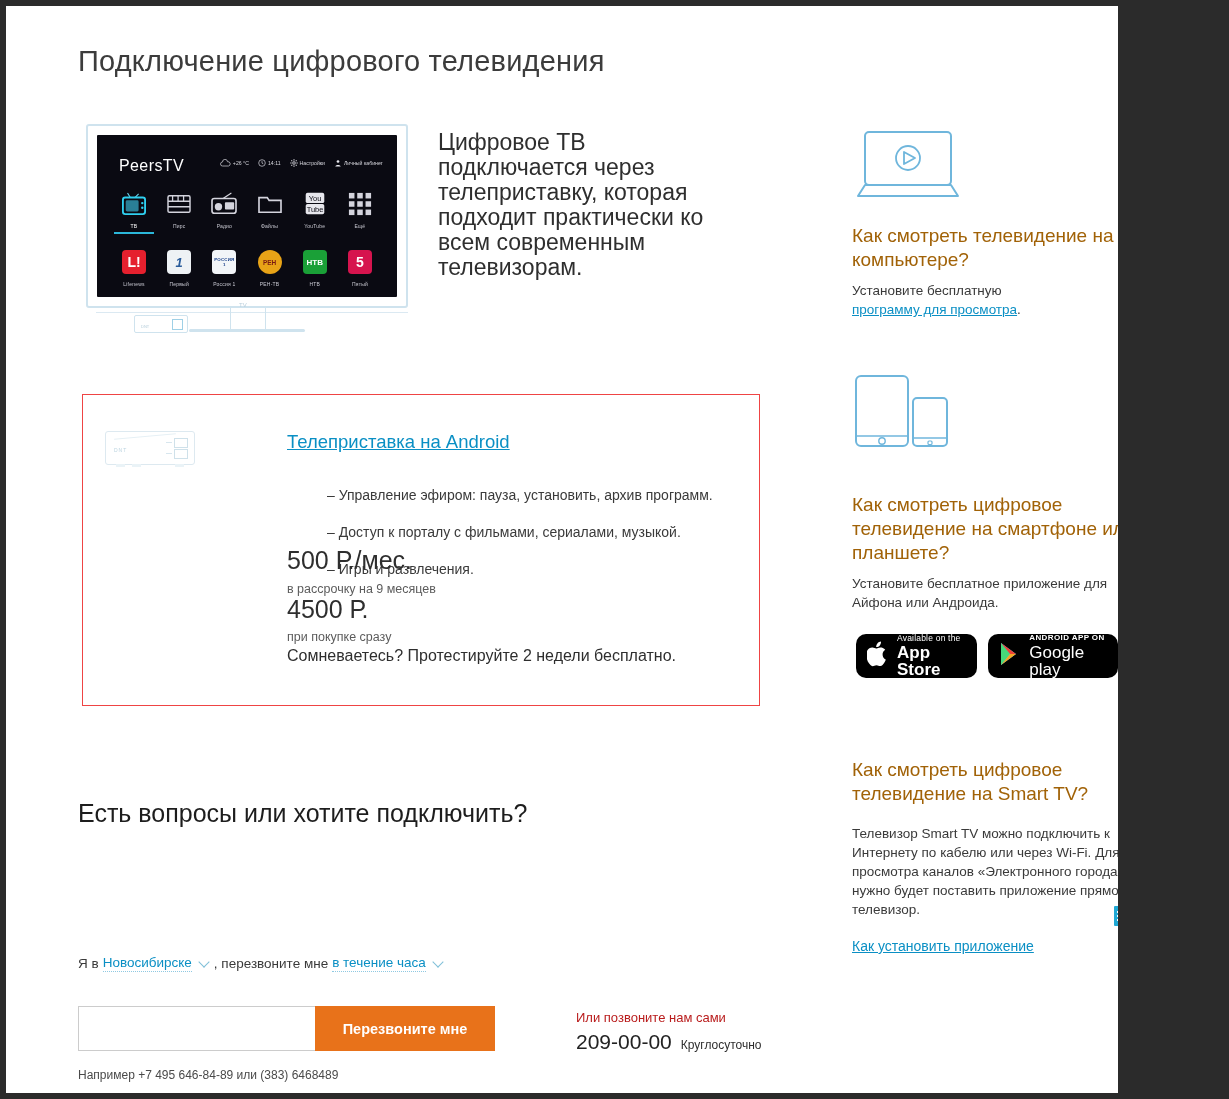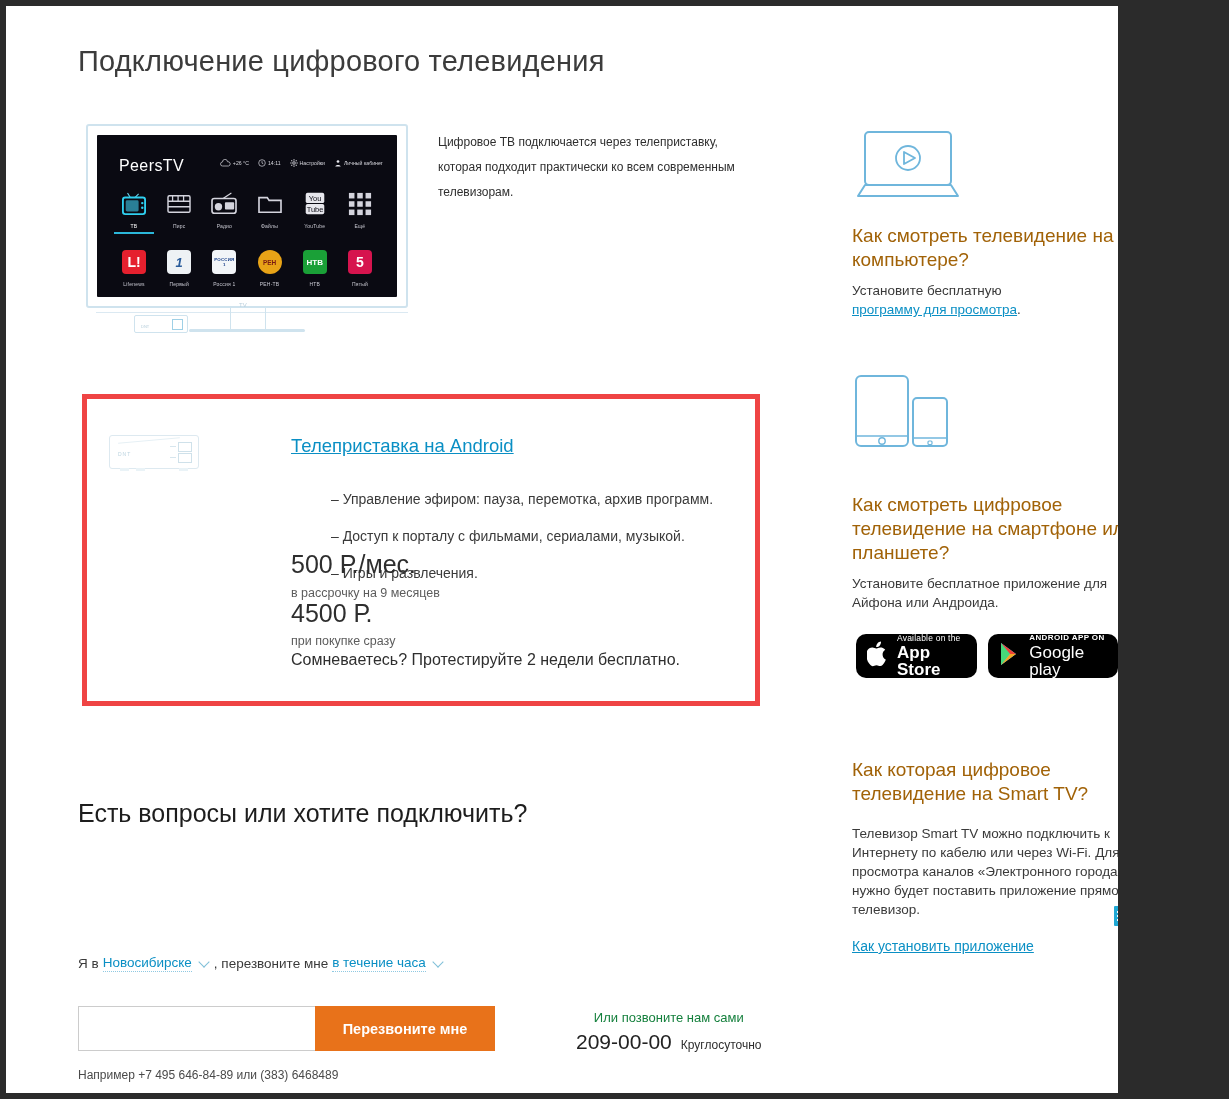--- a/index.html
+++ b/index.html
@@ -90,26 +90,26 @@
     position:absolute;right:4px;top:3px;width:9px;height:9px;
     border:1px solid #9fd0e6;display:block;
   }
   .mini-box b{
     position:absolute;left:6px;bottom:3px;font-size:4px;color:#b6cedb;
     font-weight:normal;
   }
   
   .intro{
     position:absolute;left:432px;top:124px;width:300px;
-    font-size:12px;line-height:25px;color:#2e2e2e;
+    font-size:23px;line-height:25px;color:#2e2e2e;
   }
   
   .card{
     position:absolute;left:76px;top:388px;width:678px;height:312px;
-    border:5px solid #ef4444;background:#fff;box-sizing:border-box;
+    border:1px solid #ef4444;background:#fff;box-sizing:border-box;
   }
   .card-box-ico{
     position:absolute;left:22px;top:36px;width:88px;height:32px;
     border:1px solid #dde9f0;border-radius:3px;background:#fff;
   }
   .card-box-ico .slash{
     position:absolute;left:8px;top:4px;width:62px;height:1px;
     background:#e6f0f5;transform:rotate(-5deg);
   }
   .card-box-ico .txt{
@@ -175,21 +175,21 @@
   }
   .callback-btn{
     width:180px;height:45px;background:#e8721a;border:none;color:#fff;
     font-size:14.5px;font-weight:bold;cursor:pointer;
     font-family:"Liberation Sans",sans-serif;
   }
   .hint{
     position:absolute;left:72px;top:1062px;font-size:12px;color:#4a4a4a;
   }
   .callus{position:absolute;left:570px;top:1004px;}
-  .callus .t1{font-size:13px;color:#15803d;text-align:center;}
+  .callus .t1{font-size:13px;color:#b91c1c;}
   .callus .row2{display:flex;align-items:baseline;gap:9px;margin-top:5px;}
   .callus .num{font-size:21px;color:#222;}
   .callus .t2{font-size:12px;color:#2e2e2e;}
   
   .rc{position:absolute;left:846px;width:290px;}
   .rc-h{
     font-size:19px;color:#a16207;line-height:24px;font-weight:400;
   }
   .rc-p{font-size:13.5px;color:#3a3a3a;line-height:19px;margin-top:9px;}
   .link{color:#0a8fc4;text-decoration:underline;cursor:pointer;}
@@ -410,21 +410,21 @@
       <span class="p1"></span>
       <span class="p2"></span>
       <span class="foot" style="left:10px;"></span>
       <span class="foot" style="left:26px;"></span>
       <span class="foot" style="right:10px;"></span>
     </div>
 
     <a class="card-title">Телеприставка на Android</a>
 
     <ul class="card-list">
-      <li>– Управление эфиром: пауза, перемотка, архив программ.</li>
+      <li>– Управление эфиром: пауза, установить, архив программ.</li>
       <li>– Доступ к порталу с фильмами, сериалами, музыкой.</li>
       <li>– Игры и развлечения.</li>
     </ul>
 
     <div class="prices">
       <div class="price-col">
         <div class="price-big">500 Р./мес.</div>
         <div class="price-sub">в рассрочку на 9 месяцев</div>
       </div>
       <div class="price-col">
@@ -517,21 +517,21 @@
         </svg>
       </span>
       <span class="bt">
         <span class="s">ANDROID APP ON</span>
         <span class="b">Google play</span>
       </span>
     </div>
   </div>
 
   <div class="rc" style="top:752px;">
-    <div class="rc-h">Как которая цифровое телевидение на Smart TV?</div>
+    <div class="rc-h">Как смотреть цифровое телевидение на Smart TV?</div>
     <div class="rc-p" style="margin-top:18px;">Телевизор Smart TV можно подключить к Интернету по кабелю или через Wi-Fi. Для просмотра каналов «Электронного города» нужно будет поставить приложение прямо на телевизор.</div>
     <div style="margin-top:18px;">
       <span class="link" style="font-size:14px;">Как установить приложение</span>
     </div>
   </div>
 
   <div class="doc-ico">
     <span class="l l1"></span>
     <span class="l l2"></span>
     <span class="l l3"></span>

